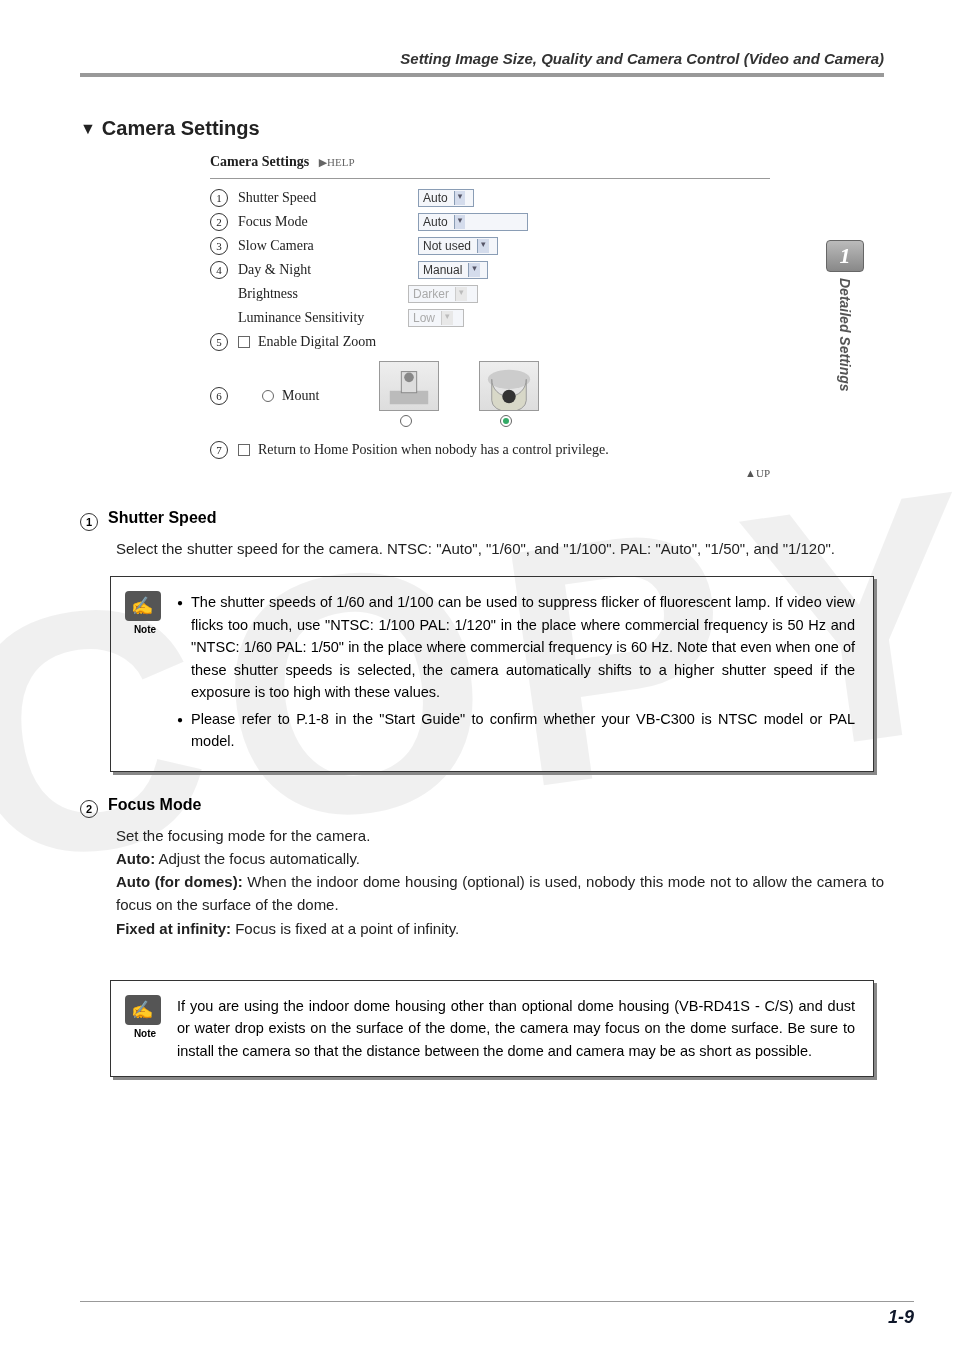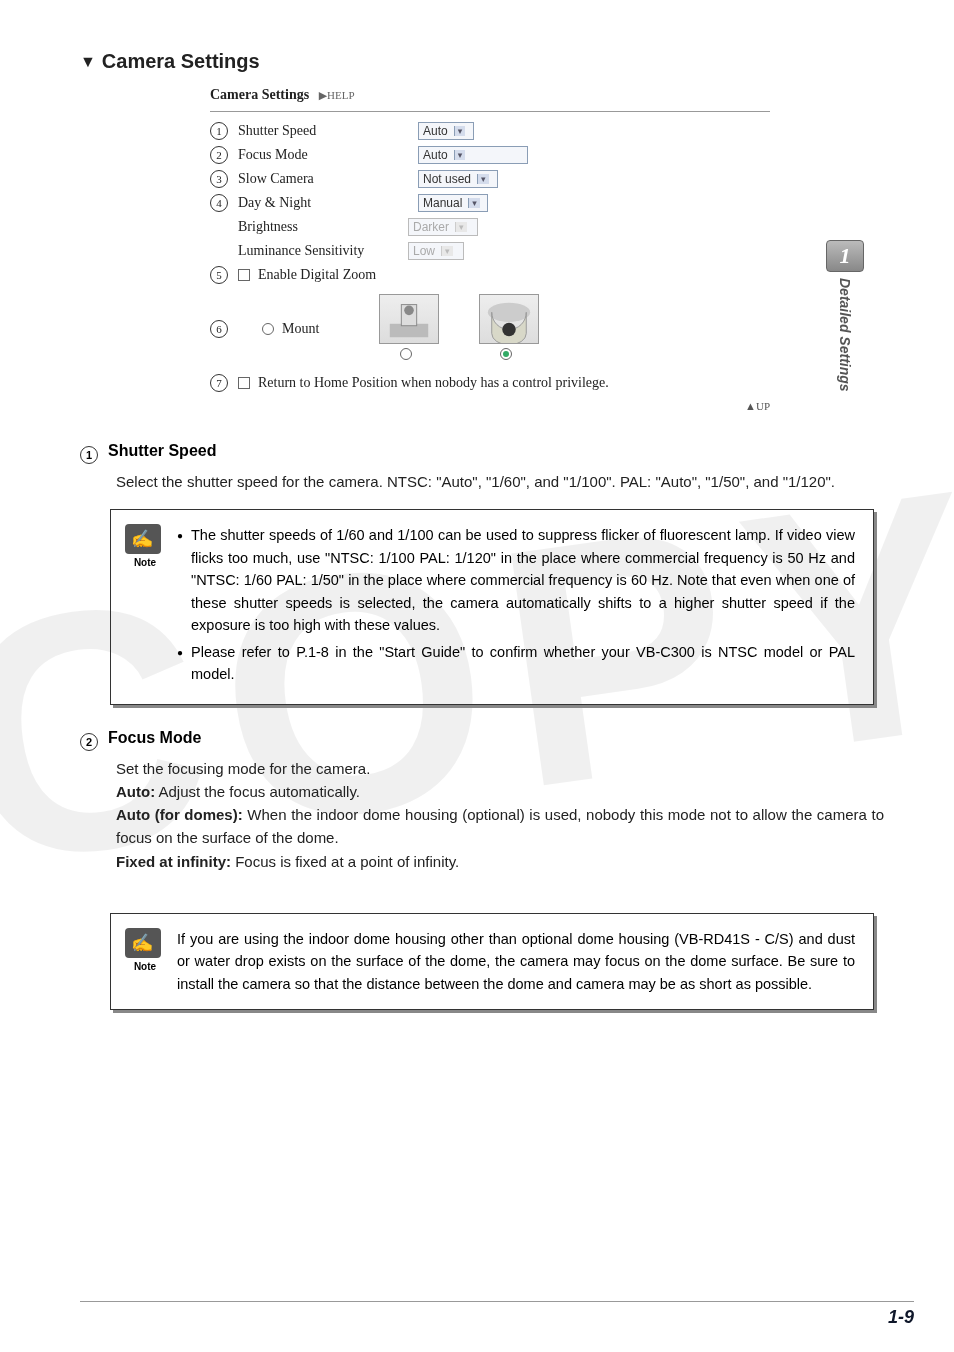--- a/index.html
+++ b/index.html
@@ -100,21 +100,20 @@
     flex-shrink: 0;
   }
   .lbl { width: 180px; }
   .ind { margin-left: 28px; }
   .sel {
     border: 1px solid #8a9db5;
     background: #f4f6fa;
     font-size: 12px;
     padding: 1px 4px;
     display: inline-flex;
-    align-items: center;
     gap: 6px;
     color: #333;
     font-family: Arial, sans-serif;
   }
   .sel .arr {
     background: #d4dcec;
     border-left: 1px solid #8a9db5;
     padding: 0 3px;
     font-size: 9px;
     color: #556;
@@ -170,20 +169,21 @@
     border-top: 1px solid #999;
   }
 </style>
 </head>
 <body>
 
 <div class="page">
   <div class="watermark">COPY</div>
   <div class="content">
 
+    <div class="header-line">Setting Image Size, Quality and Camera Control (Video and Camera)</div>
 
     <div class="side-tab">
       <div class="side-num">1</div>
       <div class="side-text">Detailed Settings</div>
     </div>
 
     <div class="section-title">
       <span class="tri">▼</span><span>Camera Settings</span>
     </div>
 

